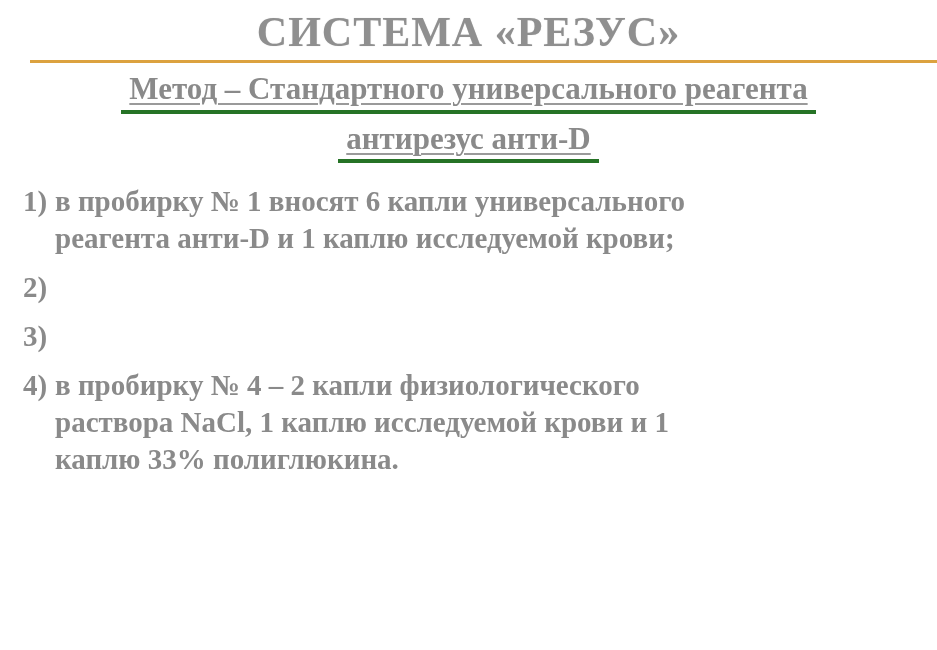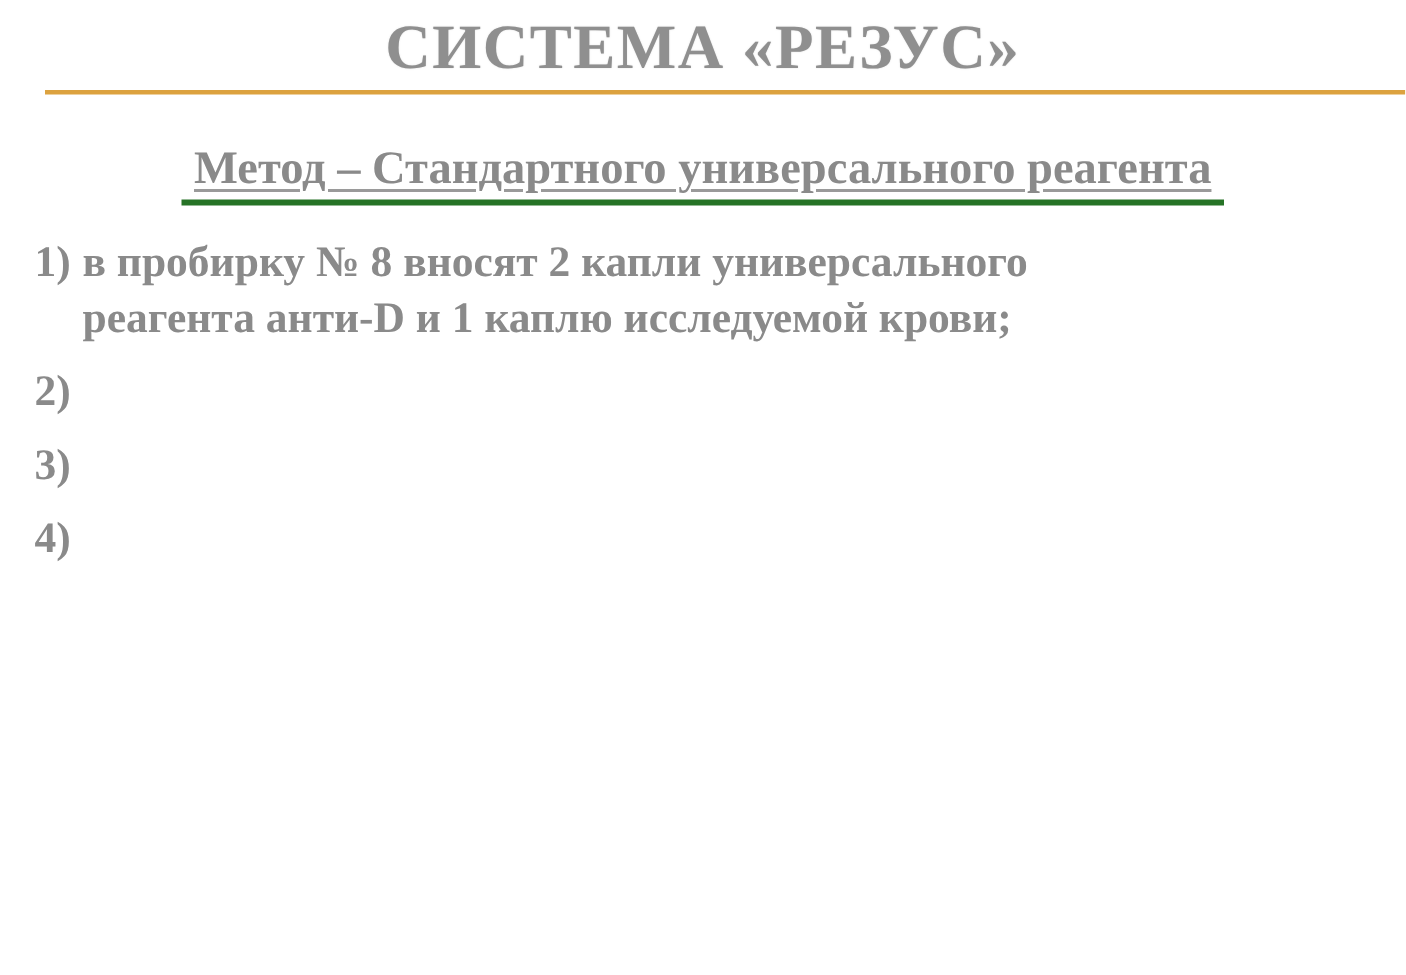--- a/index.html
+++ b/index.html
@@ -21,21 +21,21 @@
     line-height: 1.1;
     color: #8f8f8f;
     text-shadow: 0 0 1px rgba(140,140,140,0.35);
   }
   .title-rule {
     height: 3px;
     background: #dca23f;
     margin: 5px 0 0 30px;
   }
   .subtitle {
-    margin-top: 31px;
+    margin-top: 8px;
     text-align: left;
     font-size: 31px;
     line-height: 1.18;
   }
   .subtitle-line {
     display: block;
     width: fit-content;
     margin: 0 auto 7px auto;
     padding: 0 8px 2px 8px;
     text-decoration: underline;
@@ -67,32 +67,36 @@
 <body>
 
 <div class="slide">
 
   <div class="title">СИСТЕМА «РЕЗУС»</div>
 
   <div class="title-rule"></div>
 
   <div class="subtitle">
     <span class="subtitle-line">Метод – Стандартного универсального реагента</span>
+    <span class="subtitle-line">антирезус анти-D</span>
   </div>
 
   <ol class="steps">
     <li class="step">
       <span class="step-num">1)</span>
-      <span class="step-text">в пробирку № 8 вносят 2 капли универсального
+      <span class="step-text">в пробирку № 1 вносят 6 капли универсального
 реагента анти-D и 1 каплю исследуемой крови;</span>
     </li>
     <li class="step">
       <span class="step-num">2)</span>
     </li>
     <li class="step">
       <span class="step-num">3)</span>
     </li>
     <li class="step">
       <span class="step-num">4)</span>
+      <span class="step-text">в пробирку № 4 – 2 капли физиологического
+раствора NaCl, 1 каплю исследуемой крови и 1
+каплю 33% полиглюкина.</span>
     </li>
   </ol>
 
 </div>
 
 </body></html>

